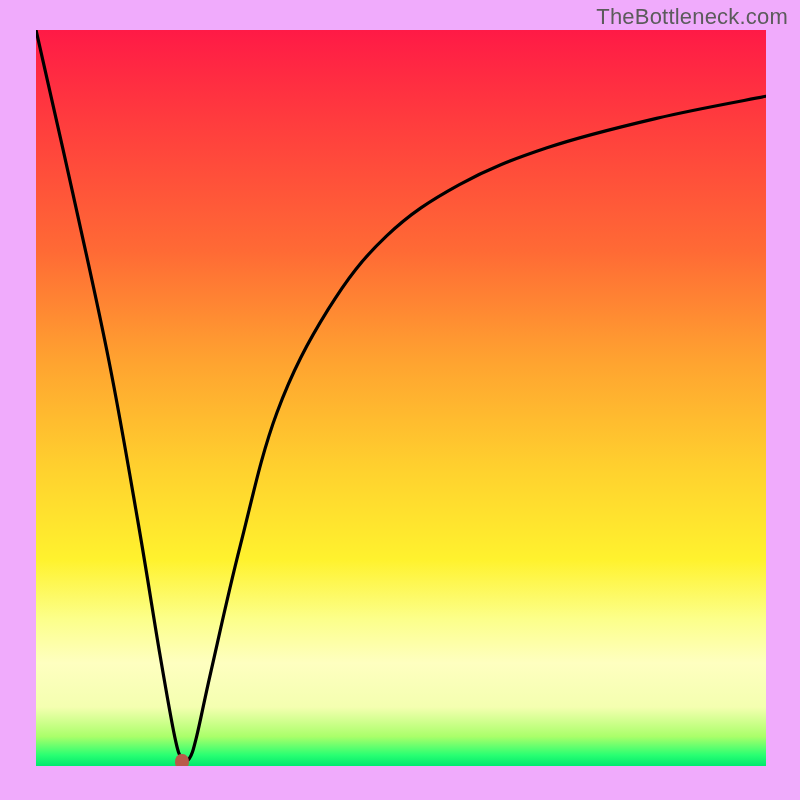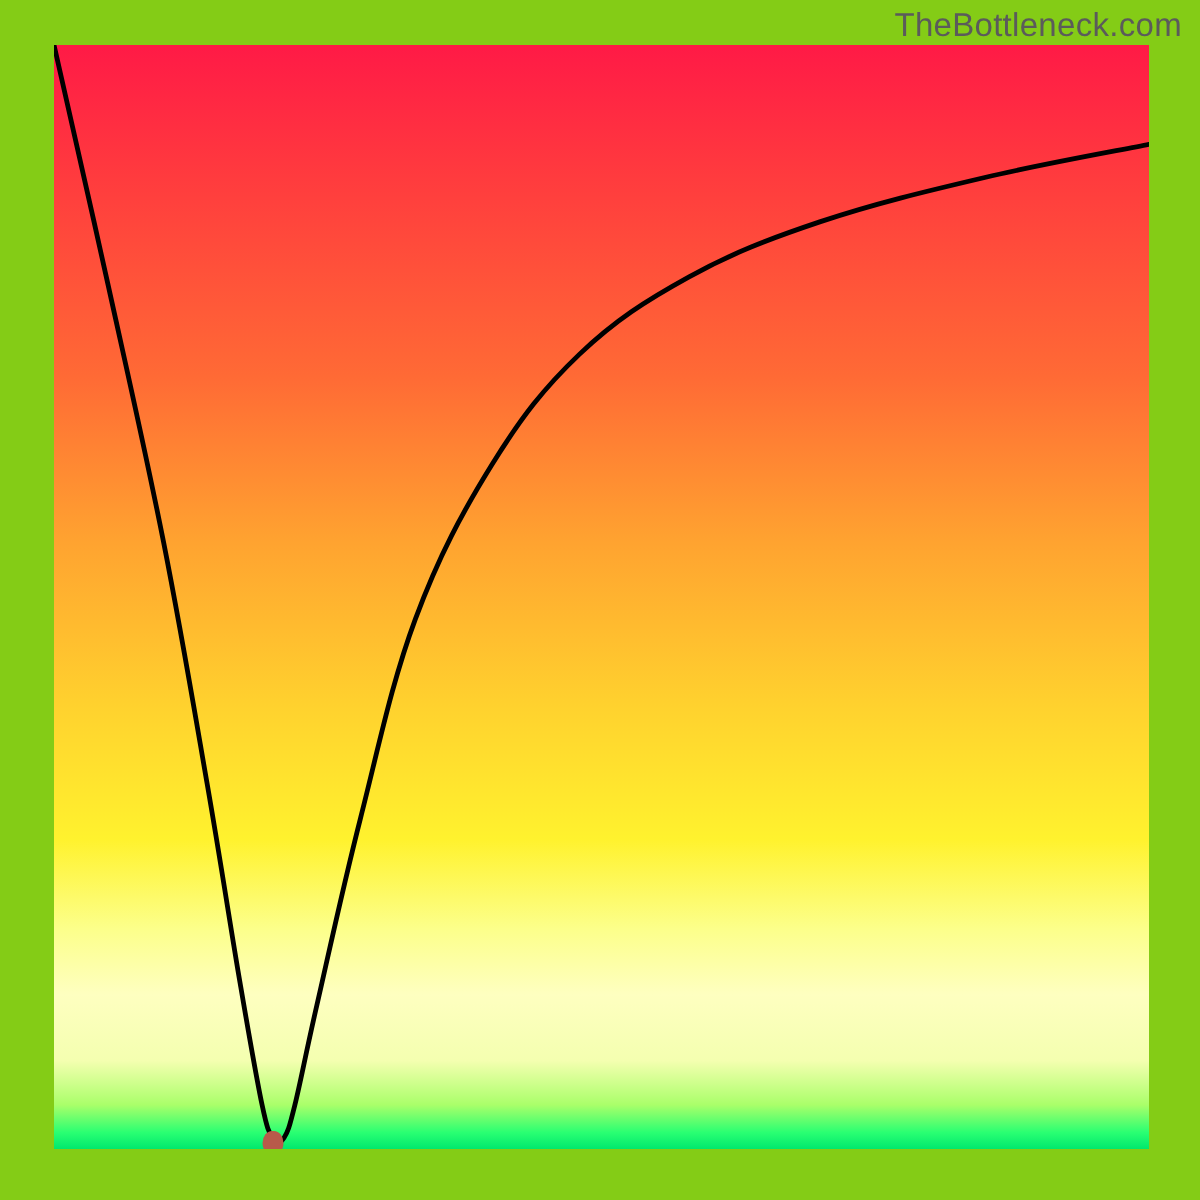--- a/index.html
+++ b/index.html
@@ -8,21 +8,21 @@
     width: 800px;
     height: 800px;
     background: #000;
     overflow: hidden;
     font-family: Arial, Helvetica, sans-serif;
   }
   .frame {
     position: relative;
     width: 800px;
     height: 800px;
-    background: #84cc16;
+    background: #f0abfc;
   }
   .watermark {
     position: absolute;
     top: 4px;
     right: 12px;
     color: #5b5b5b;
     font-size: 22px;
     font-weight: 500;
     letter-spacing: 0.2px;
     z-index: 10;

